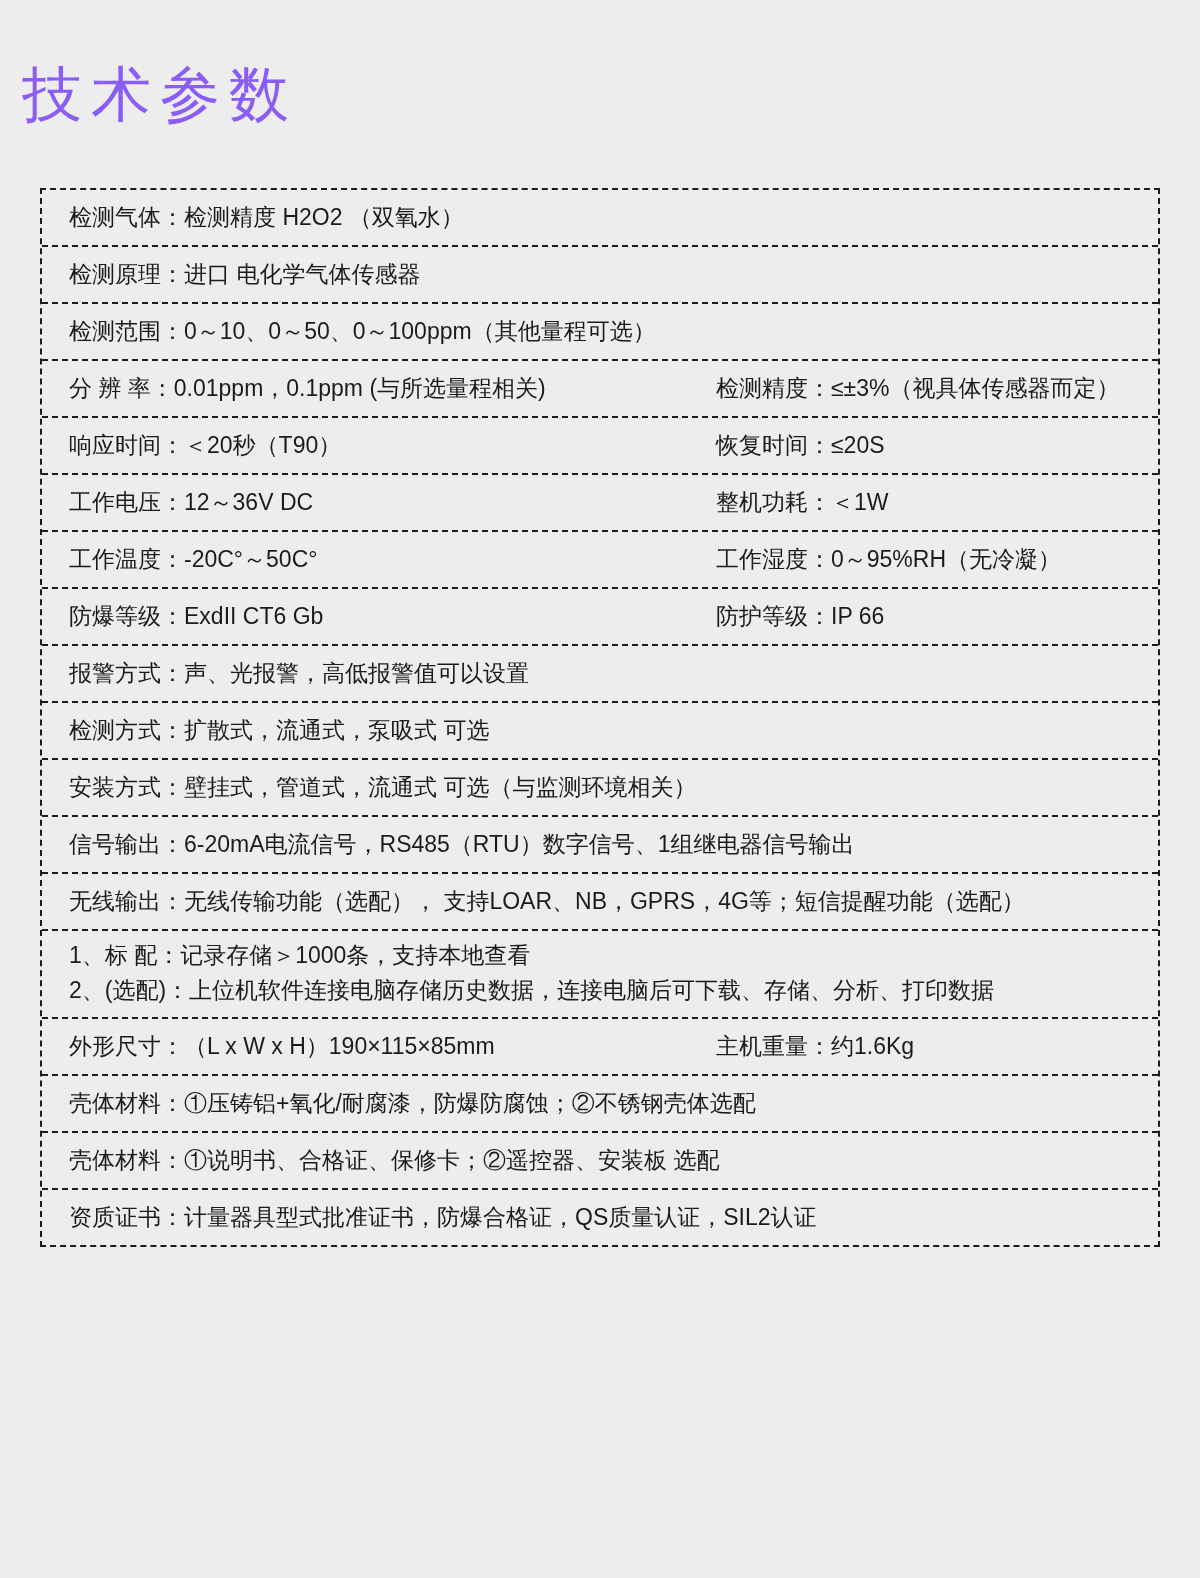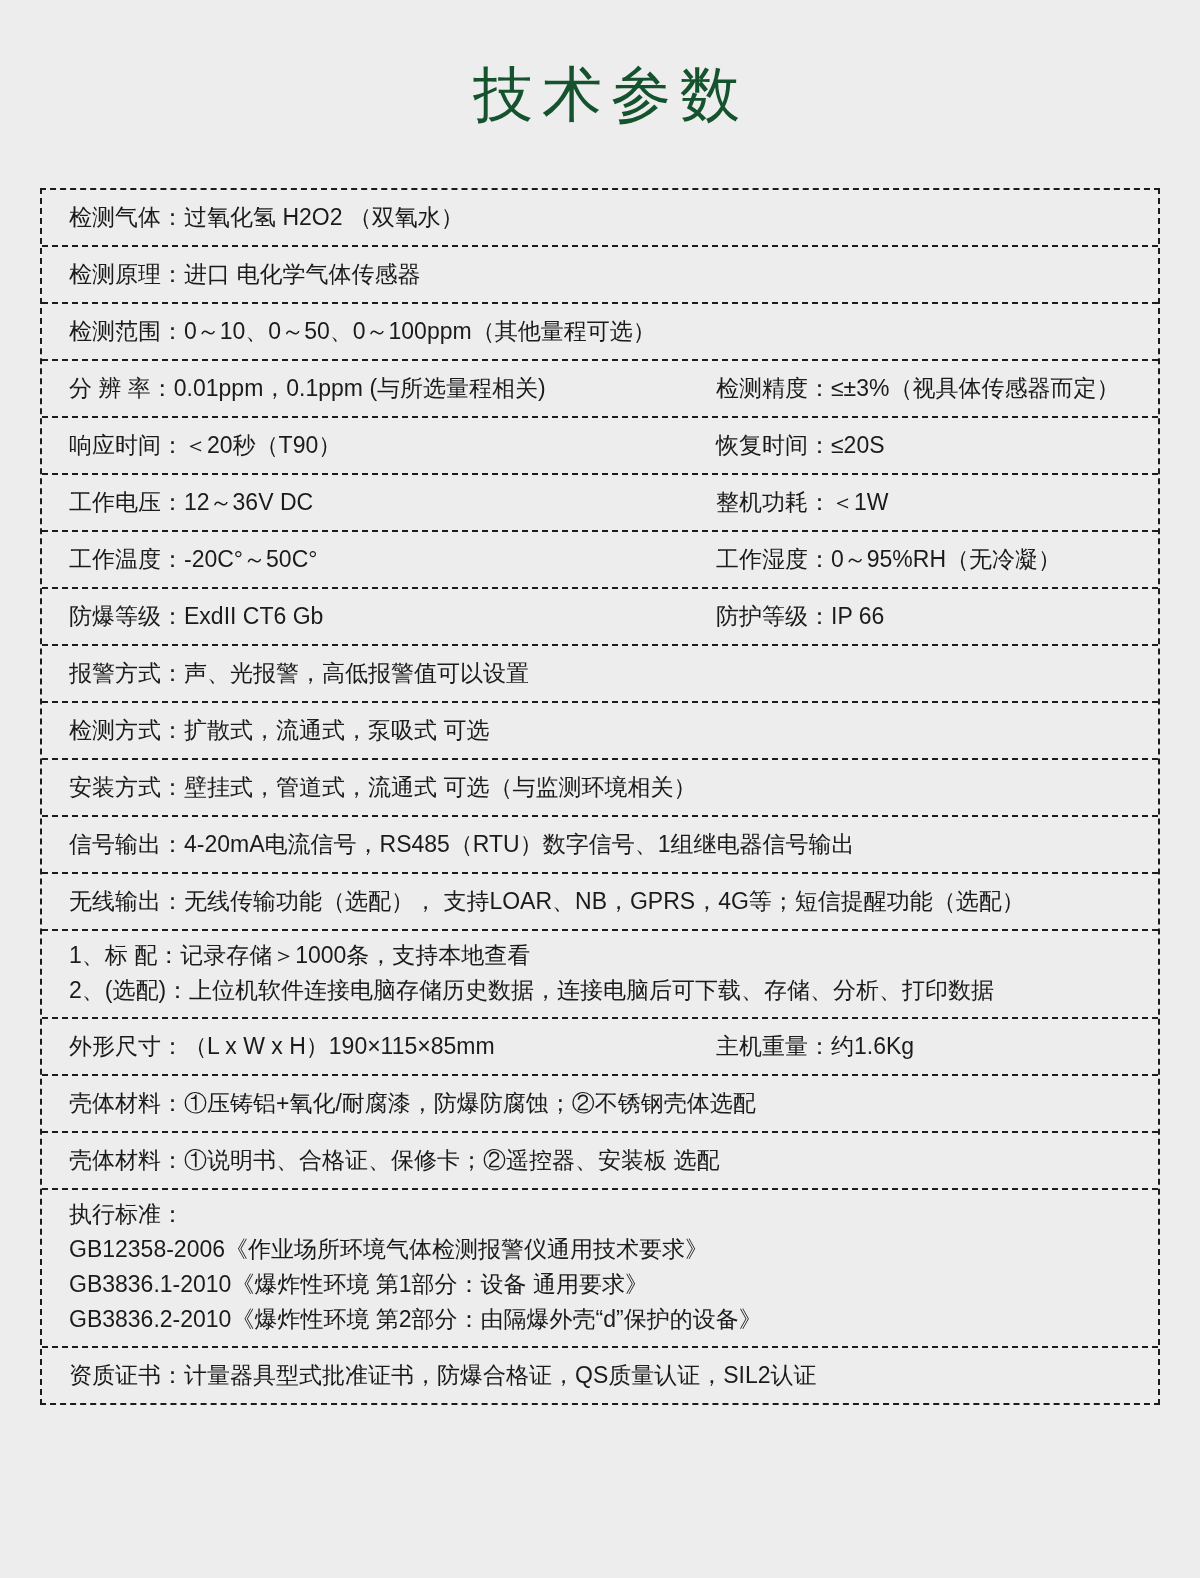--- a/index.html
+++ b/index.html
@@ -11,26 +11,26 @@
     min-height: 1578px;
     background: #ededed;
     color: #1b1b1b;
     font-family: "Liberation Sans", sans-serif;
     -webkit-font-smoothing: antialiased;
   }
   .page-title {
     margin: 0;
     padding-top: 62px;
     height: 88px;
-    text-align: center;
+    text-align: left;
     font-size: 60px;
     font-weight: 500;
     letter-spacing: 9px;
     line-height: 1.1;
-    color: #14532d;
+    color: #8b5cf6;
     padding-left: 22px;
   }
   .spec-table {
     margin: 38px 40px 0 40px;
     border: 2px dashed #1c1c1c;
     background: #ededed;
   }
   .spec-row {
     display: flex;
     align-items: center;
@@ -64,21 +64,21 @@
   }
 </style>
 </head>
 <body>
 
 <h1 class="page-title">技术参数</h1>
 
 <div class="spec-table">
 
   <div class="spec-row">
-    <div class="spec-cell">检测气体：过氧化氢 H2O2 （双氧水）</div>
+    <div class="spec-cell">检测气体：检测精度 H2O2 （双氧水）</div>
   </div>
 
   <div class="spec-row">
     <div class="spec-cell">检测原理：进口 电化学气体传感器</div>
   </div>
 
   <div class="spec-row">
     <div class="spec-cell">检测范围：0～10、0～50、0～100ppm（其他量程可选）</div>
   </div>
 
@@ -113,21 +113,21 @@
 
   <div class="spec-row">
     <div class="spec-cell">检测方式：扩散式，流通式，泵吸式 可选</div>
   </div>
 
   <div class="spec-row">
     <div class="spec-cell">安装方式：壁挂式，管道式，流通式 可选（与监测环境相关）</div>
   </div>
 
   <div class="spec-row">
-    <div class="spec-cell">信号输出：4-20mA电流信号，RS485（RTU）数字信号、1组继电器信号输出</div>
+    <div class="spec-cell">信号输出：6-20mA电流信号，RS485（RTU）数字信号、1组继电器信号输出</div>
   </div>
 
   <div class="spec-row">
     <div class="spec-cell">无线输出：无线传输功能（选配）， 支持LOAR、NB，GPRS，4G等；短信提醒功能（选配）</div>
   </div>
 
   <div class="spec-row multi-line">
     <div class="spec-line">1、标 配：记录存储＞1000条，支持本地查看</div>
     <div class="spec-line">2、(选配)：上位机软件连接电脑存储历史数据，连接电脑后可下载、存储、分析、打印数据</div>
   </div>
@@ -139,24 +139,18 @@
 
 
   <div class="spec-row">
     <div class="spec-cell">壳体材料：①压铸铝+氧化/耐腐漆，防爆防腐蚀；②不锈钢壳体选配</div>
   </div>
 
   <div class="spec-row">
     <div class="spec-cell">壳体材料：①说明书、合格证、保修卡；②遥控器、安装板 选配</div>
   </div>
 
-  <div class="spec-row multi-line">
-    <div class="spec-line">执行标准：</div>
-    <div class="spec-line">GB12358-2006《作业场所环境气体检测报警仪通用技术要求》</div>
-    <div class="spec-line">GB3836.1-2010《爆炸性环境 第1部分：设备 通用要求》</div>
-    <div class="spec-line">GB3836.2-2010《爆炸性环境 第2部分：由隔爆外壳“d”保护的设备》</div>
-  </div>
 
   <div class="spec-row">
     <div class="spec-cell">资质证书：计量器具型式批准证书，防爆合格证，QS质量认证，SIL2认证</div>
   </div>
 
 </div>
 
 </body></html>

